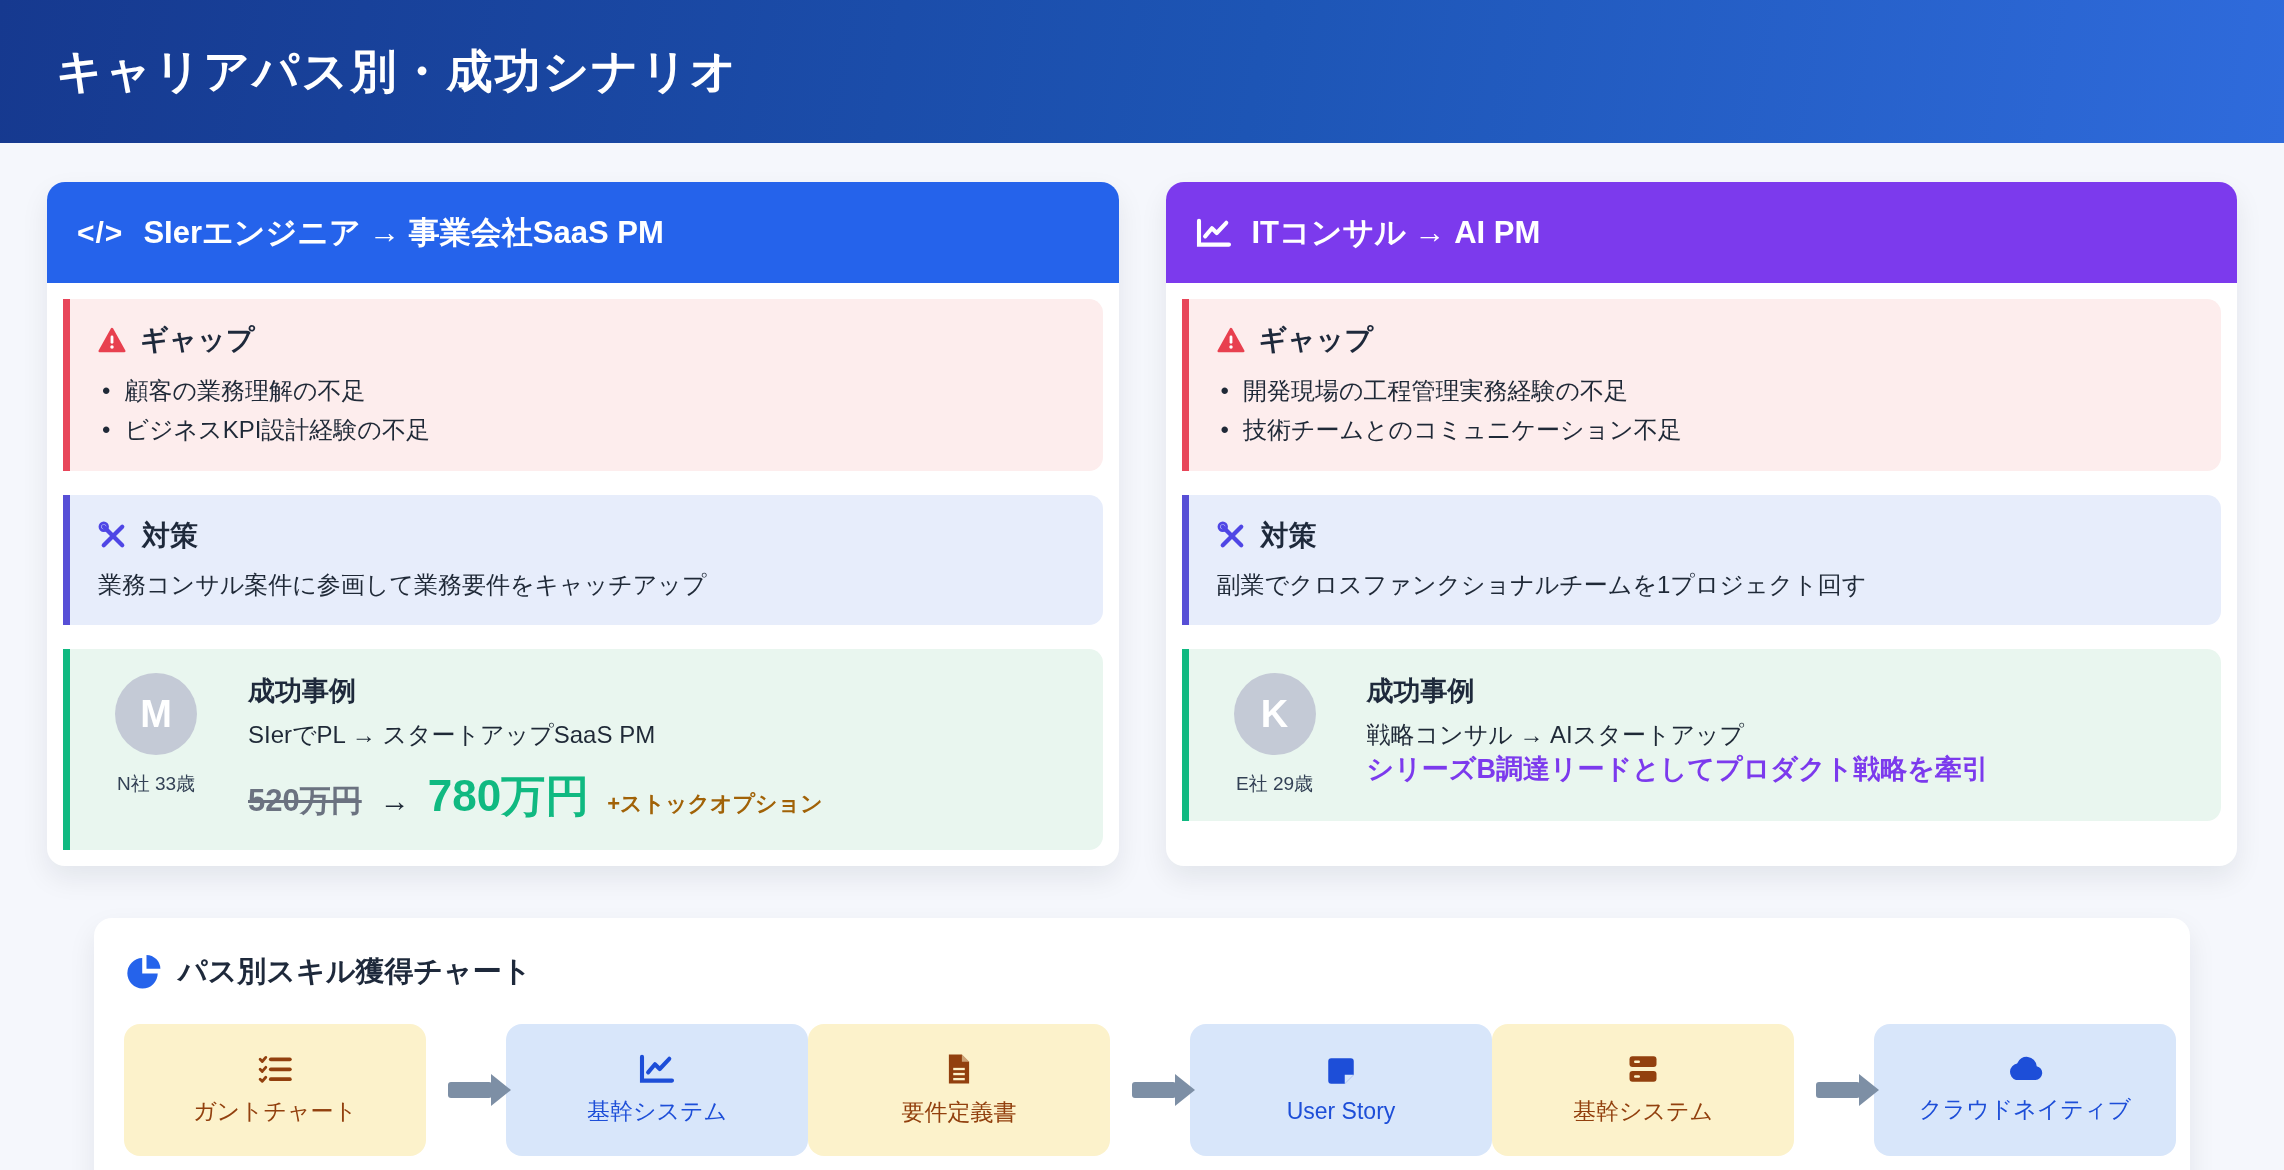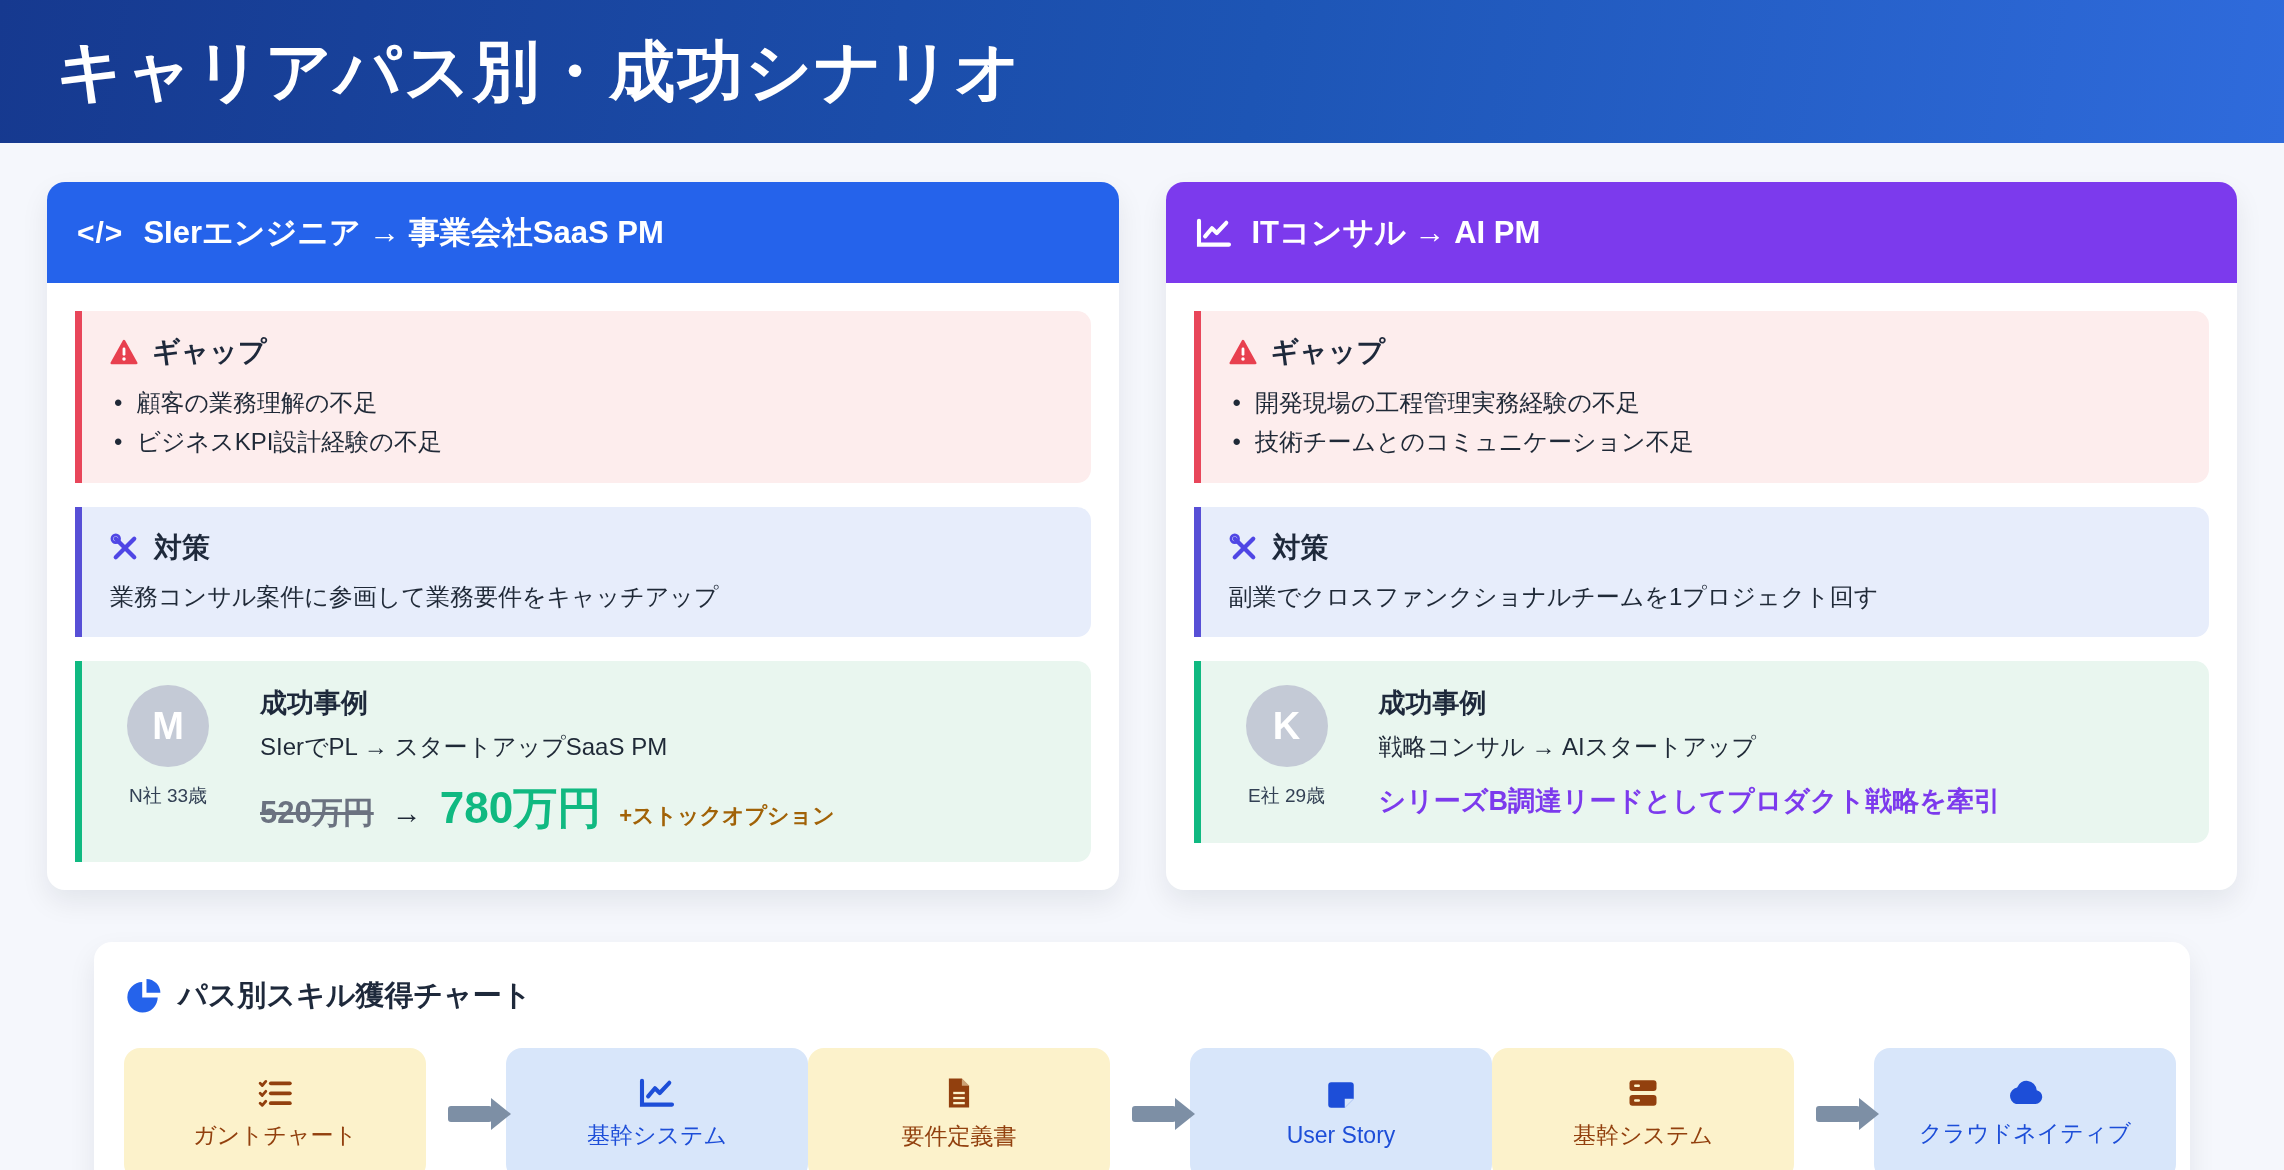--- a/index.html
+++ b/index.html
@@ -8,37 +8,37 @@
     background:#f5f7fc;
     font-family:"Liberation Sans","DejaVu Sans",sans-serif;
     color:#1f2937;
   }
   
   .topbar{
     height:143px;display:flex;align-items:center;padding:0 56px;box-sizing:border-box;
     background:linear-gradient(100deg,#16398f 0%,#1d55b5 55%,#2f6bdc 100%);
   }
   .topbar h1{
-    margin:0;font-size:66px;font-weight:800;color:#ffffff;letter-spacing:2px;
+    margin:0;font-size:46px;font-weight:800;color:#ffffff;letter-spacing:2px;
   }
   
   .main{padding:39px 47px 0;}
   .cards-row{display:flex;gap:47px;margin-bottom:52px;}
   .card{
     flex:1;background:#ffffff;border-radius:18px;overflow:hidden;
     box-shadow:0 12px 28px rgba(15,23,42,.08);
   }
   .card-header{
     height:101px;display:flex;align-items:center;gap:20px;padding:0 30px;
     color:#ffffff;font-size:31px;font-weight:700;
   }
   .card-header.blue{background:#2563eb;}
   .card-header.purple{background:#7c3aed;}
   .code-glyph{font-weight:700;font-size:30px;letter-spacing:1px;}
-  .card-body{padding:28px;}
+  .card-body{padding:16px;}
   
   .section{border-left:7px solid;border-radius:0 14px 14px 0;padding:22px 28px;margin-bottom:24px;box-sizing:border-box;}
   .section-title{display:flex;align-items:center;gap:14px;font-size:28px;font-weight:700;color:#1e293b;}
   .section.gap{background:#fdeded;border-color:#e8465a;}
   .section.measure{background:#e7edfb;border-color:#574fd6;}
   .section.success{background:#e9f6ef;border-color:#10b981;margin-bottom:0;display:flex;gap:34px;padding:24px 28px;}
   .gap-list{margin:12px 0 0;padding:0;list-style:none;}
   .gap-list li{display:flex;align-items:baseline;font-size:24px;line-height:39px;color:#1f2937;}
   .gap-list li::before{content:"•";margin:0 14px 0 4px;font-size:24px;}
   .measure-text{margin-top:12px;font-size:24px;line-height:36px;color:#1f2937;}
@@ -48,21 +48,21 @@
           font-size:38px;font-weight:700;display:flex;align-items:center;justify-content:center;}
   .person{margin-top:16px;font-size:19px;color:#334155;white-space:nowrap;}
   .success-content{flex:1;}
   .success-title{font-size:27px;font-weight:700;color:#1e293b;}
   .success-path{margin-top:10px;font-size:24px;color:#1f2937;}
   .salary-row{margin-top:16px;display:flex;align-items:baseline;gap:18px;}
   .salary-before{font-size:31px;font-weight:700;color:#6b7280;text-decoration:line-through;}
   .salary-arrow{font-size:30px;font-weight:700;color:#1f2937;}
   .salary-after{font-size:44px;font-weight:800;color:#10b981;}
   .salary-bonus{font-size:22px;font-weight:600;color:#a16207;}
-  .success-highlight{margin-top:20px;font-size:27px;font-weight:700;color:#7c3aed;}
+  .success-highlight{margin-top:0;font-size:27px;font-weight:700;color:#7c3aed;}
   
   .skills-card{
     margin:0 47px;background:#ffffff;border-radius:18px;box-shadow:0 12px 28px rgba(15,23,42,.08);
     padding:34px 30px 46px;box-sizing:border-box;
   }
   .skills-title-row{display:flex;align-items:center;gap:16px;font-size:29px;font-weight:700;color:#1e293b;margin-bottom:32px;}
   .skills-row{display:flex;align-items:center;justify-content:space-between;}
   .skill-pair{display:flex;align-items:center;}
   .skill-box{
     width:302px;height:132px;border-radius:16px;display:flex;flex-direction:column;

